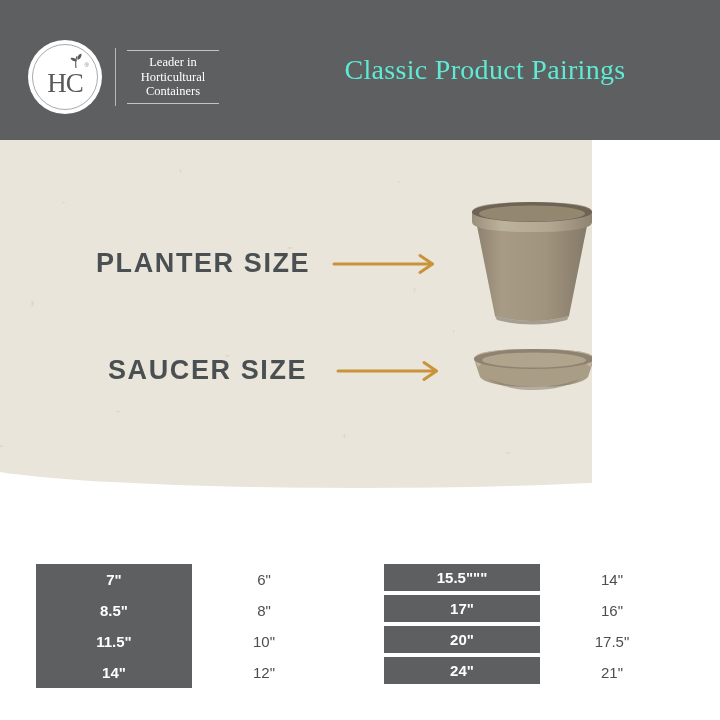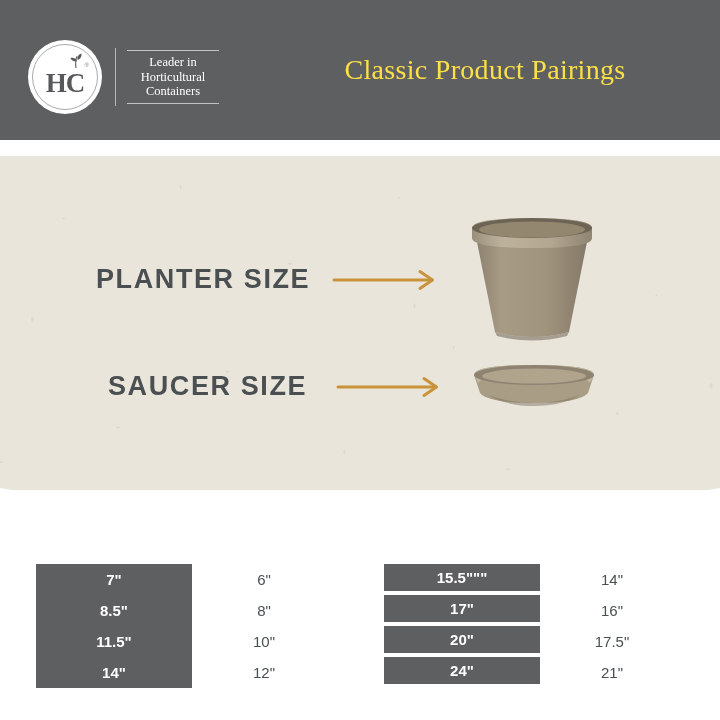--- a/index.html
+++ b/index.html
@@ -24,21 +24,21 @@
     background:#ffffff;
     display:flex;align-items:center;justify-content:center;
     flex:0 0 auto;
   }
   .logo-mark .ring{
     position:absolute;left:4px;top:4px;width:66px;height:66px;
     border-radius:50%;border:1.6px solid #a9aaac;box-sizing:border-box;
   }
   .logo-mark .hc-text{
     position:relative;font-family:"Liberation Serif", serif;
-    font-size:27px;color:#58595b;letter-spacing:-1px;font-weight:700;
+    font-size:27px;color:#58595b;letter-spacing:-1px;font-weight:400;
     line-height:1;margin-top:12px;
   }
   .logo-mark .reg{
     position:absolute;right:13px;top:22px;font-size:6px;color:#7a7b7d;
   }
   .logo-leaf{position:absolute;left:37px;top:13px;width:22px;height:16px;}
 
   .logo-divider{
     width:1px;height:58px;background:#b6b7b9;margin:0 11px 0 13px;flex:0 0 auto;
   }
@@ -49,26 +49,26 @@
   .logo-tagline .tag-lines{
     padding:4px 0 4px 0;text-align:center;
     font-family:"Liberation Serif", serif;
     font-size:12.5px;line-height:14.5px;color:#ffffff;
   }
 
   .header-title{
     position:absolute;left:250px;top:0;width:470px;height:140px;
     display:flex;align-items:center;justify-content:center;
     font-family:"Liberation Serif", serif;
-    font-size:28px;color:#fde047;letter-spacing:0.3px;
+    font-size:28px;color:#5eead4;letter-spacing:0.3px;
   }
 
   
   .band-wrap{
-    position:absolute;left:0;top:156px;width:720px;height:350px;
+    position:absolute;left:0;top:140px;width:592px;height:350px;
     overflow:hidden;
   }
   .band{
     position:absolute;left:-30px;top:0;width:780px;height:348px;
     background:#eae5db;
     border-bottom-left-radius:50% 26px;
     border-bottom-right-radius:50% 26px;
   }
   .band-tex{
     position:absolute;left:0;top:0;width:780px;height:348px;

